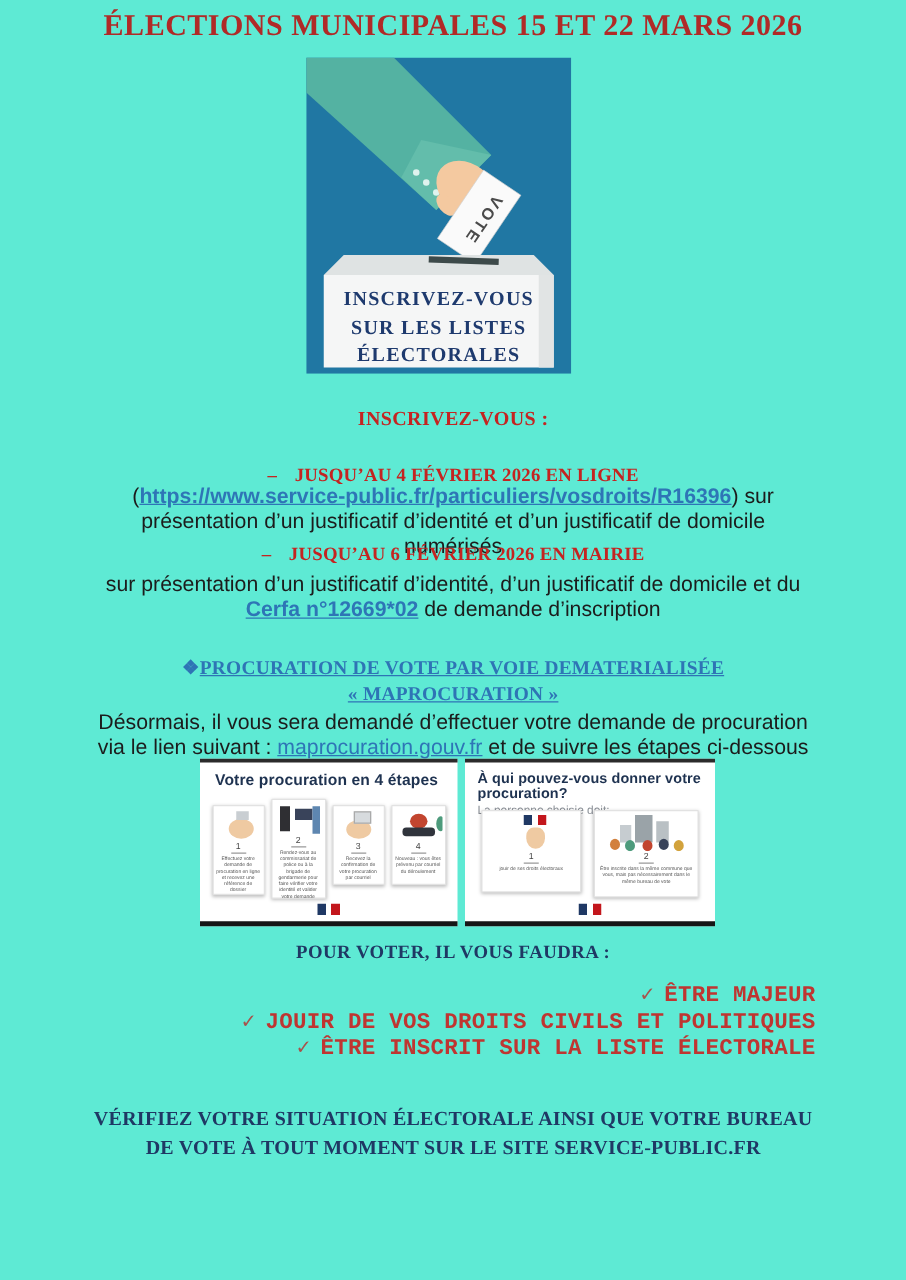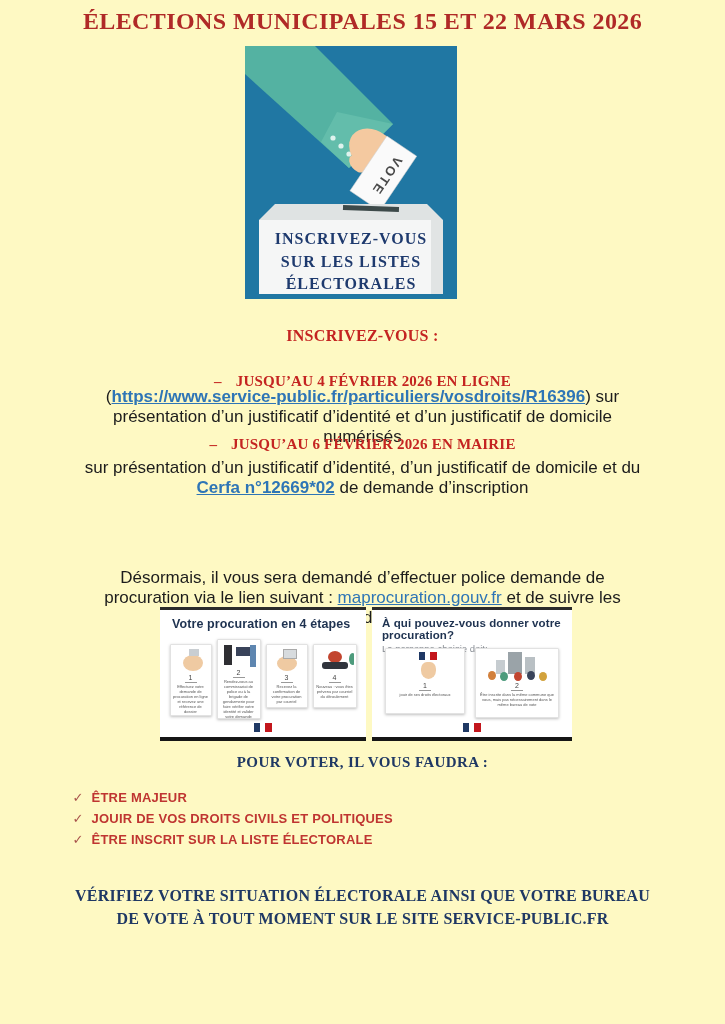--- a/index.html
+++ b/index.html
@@ -1,18 +1,18 @@
 <!DOCTYPE html>
 <html lang="fr"><head>
 <meta charset="utf-8">
 <style>
   html,body{margin:0;padding:0;background:#ffffff;}
   .page{
     position:relative;width:725px;height:1024px;margin:0 auto;
-    background:#fef9c3;overflow:hidden;
+    background:#5eead4;overflow:hidden;
     font-family:"Liberation Sans", sans-serif;color:#222;
   }
   .center{left:0;right:0;text-align:center;}
   .abs{position:absolute;}
 
   
   .title{
     top:8px;font-family:"Liberation Serif",serif;font-weight:bold;
     font-size:24px;letter-spacing:.4px;color:#b02a27;
   }
@@ -82,22 +82,22 @@
   .blob{position:absolute;border-radius:50%;}
   .rectshape{position:absolute;}
 
   
   .pour-voter{
     top:754px;font-family:"Liberation Serif",serif;font-weight:bold;
     font-size:15px;color:#1f3864;letter-spacing:.4px;
   }
   .checklist{top:787px;}
   .check-line{
-    font-family:Liberation Sans, sans-serif;font-weight:bold;color:#bf3531;
-    font-size:13px;line-height:21px;text-align:left;width:580px;margin:0 auto;
+    font-family:Liberation Mono, monospace;font-weight:bold;color:#bf3531;
+    font-size:18px;line-height:21px;text-align:right;width:580px;margin:0 auto;
     letter-spacing:.2px;
   }
   .check{color:#a8524b;margin-right:8px;font-weight:normal;}
 
   
   .footer{
     top:884px;font-family:"Liberation Serif",serif;font-weight:bold;
     font-size:16px;line-height:23px;color:#1f3864;width:600px;margin:0 auto;
     text-align:center;letter-spacing:.2px;
   }
@@ -151,23 +151,27 @@
 
   <div class="abs center red-head bullet-line mairie-title">
     <span class="dash">–</span><span>JUSQU’AU 6 FÉVRIER 2026 EN MAIRIE</span>
   </div>
   <div class="abs center mairie-body">
     <div class="body-text">
       <span>sur présentation d’un justificatif d’identité, d’un justificatif de domicile et du </span><a class="doclink">Cerfa n°12669*02</a><span> de demande d’inscription</span>
     </div>
   </div>
 
+  <div class="abs center proc-head">
+    <span>❖</span><span class="u">PROCURATION DE VOTE PAR VOIE DEMATERIALISÉE</span><br>
+    <span class="u">« MAPROCURATION »</span>
+  </div>
   <div class="abs center proc-body">
     <div class="body-text">
-      <span>Désormais, il vous sera demandé d’effectuer police demande de procuration via le lien suivant : </span><a class="doclink normal">maprocuration.gouv.fr</a><span> et de suivre les étapes ci-dessous :</span>
+      <span>Désormais, il vous sera demandé d’effectuer votre demande de procuration via le lien suivant : </span><a class="doclink normal">maprocuration.gouv.fr</a><span> et de suivre les étapes ci-dessous :</span>
     </div>
   </div>
 
   <div class="abs strip">
 
     <div class="panel panel-steps">
       <h3>Votre procuration en 4 étapes</h3>
       <div class="cards">
         <div class="card" style="width:42px;height:72px;">
           <div class="art">

